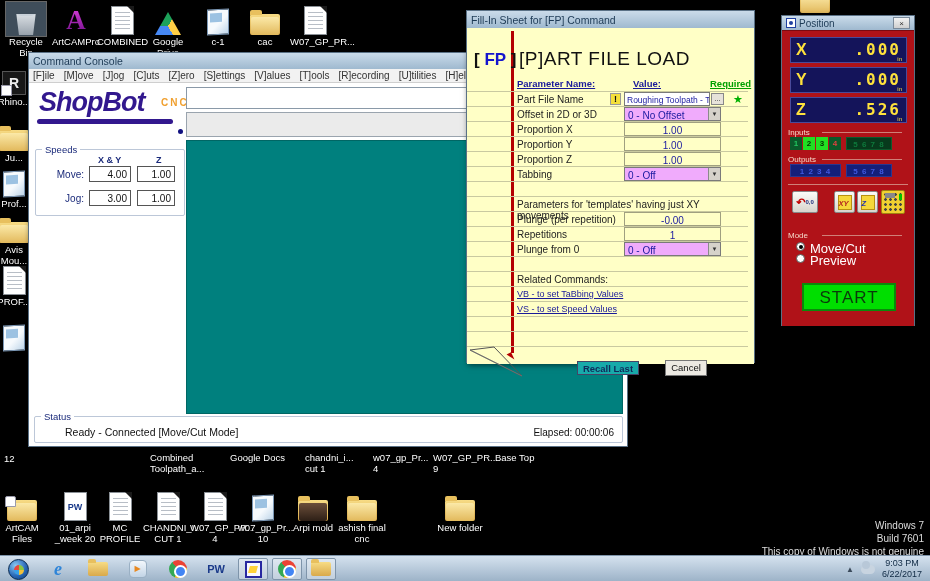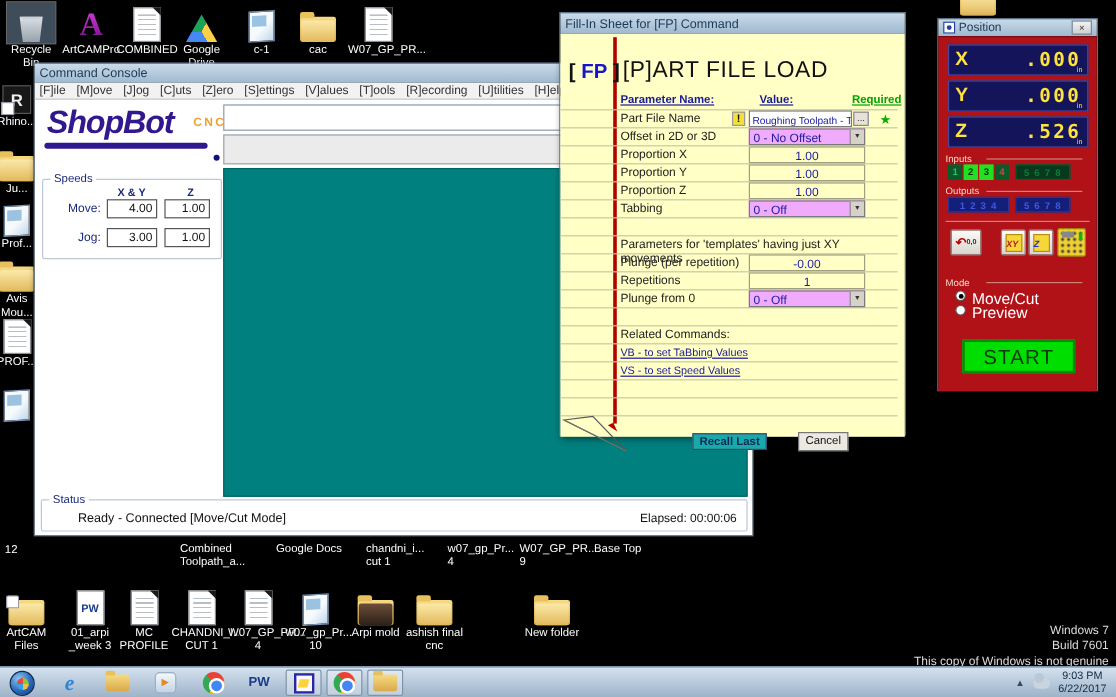--- a/index.html
+++ b/index.html
@@ -256,21 +256,21 @@
   <div class="iwrap">
       <div class="ico ifold ishort"></div>
     </div>
   <div class="dlabel">ArtCAM Files</div>
 </div>
 <div class="dicon" style="left:50px;top:488px">
   <div class="iwrap">
       <div class="ico ipw">PW</div>
     </div>
   <div class="dlabel">01_arpi
-_week 3</div>
+_week 20</div>
 </div>
 <div class="dicon" style="left:95px;top:488px">
   <div class="iwrap">
       <div class="ico idoc"></div>
     </div>
   <div class="dlabel">MC PROFILE</div>
 </div>
 <div class="dicon" style="left:143px;top:488px">
   <div class="iwrap">
       <div class="ico idoc"></div>

